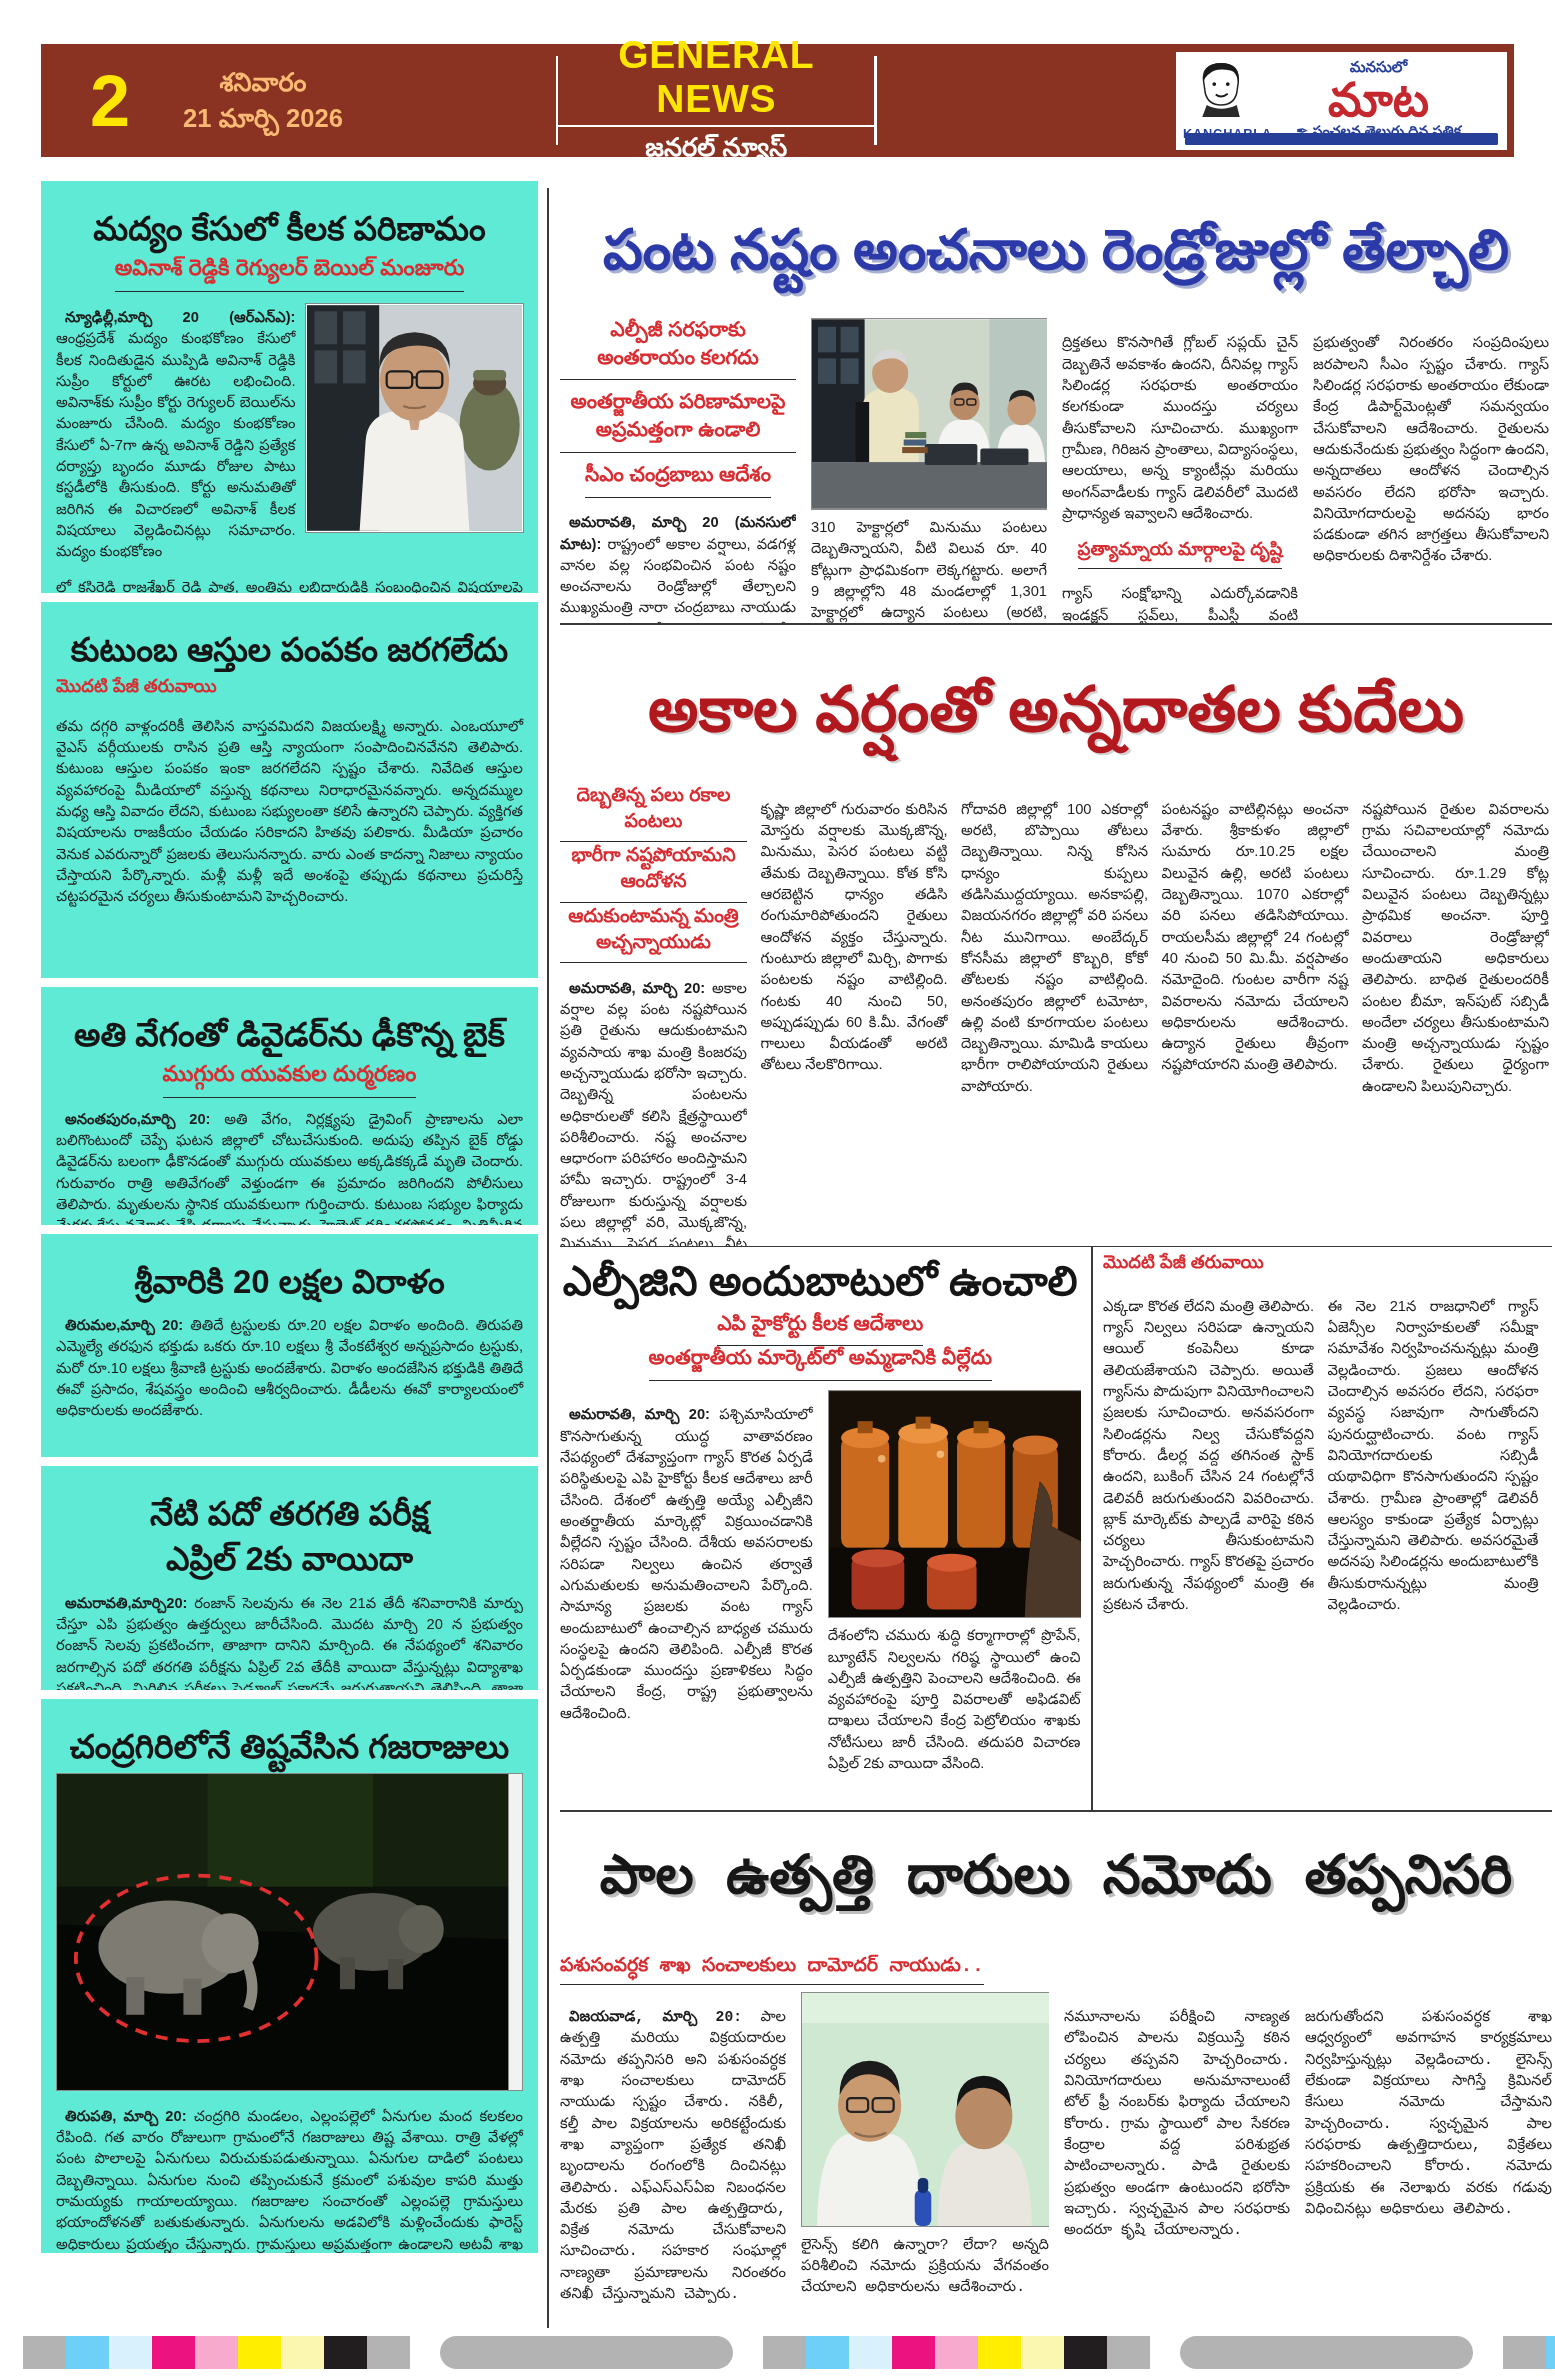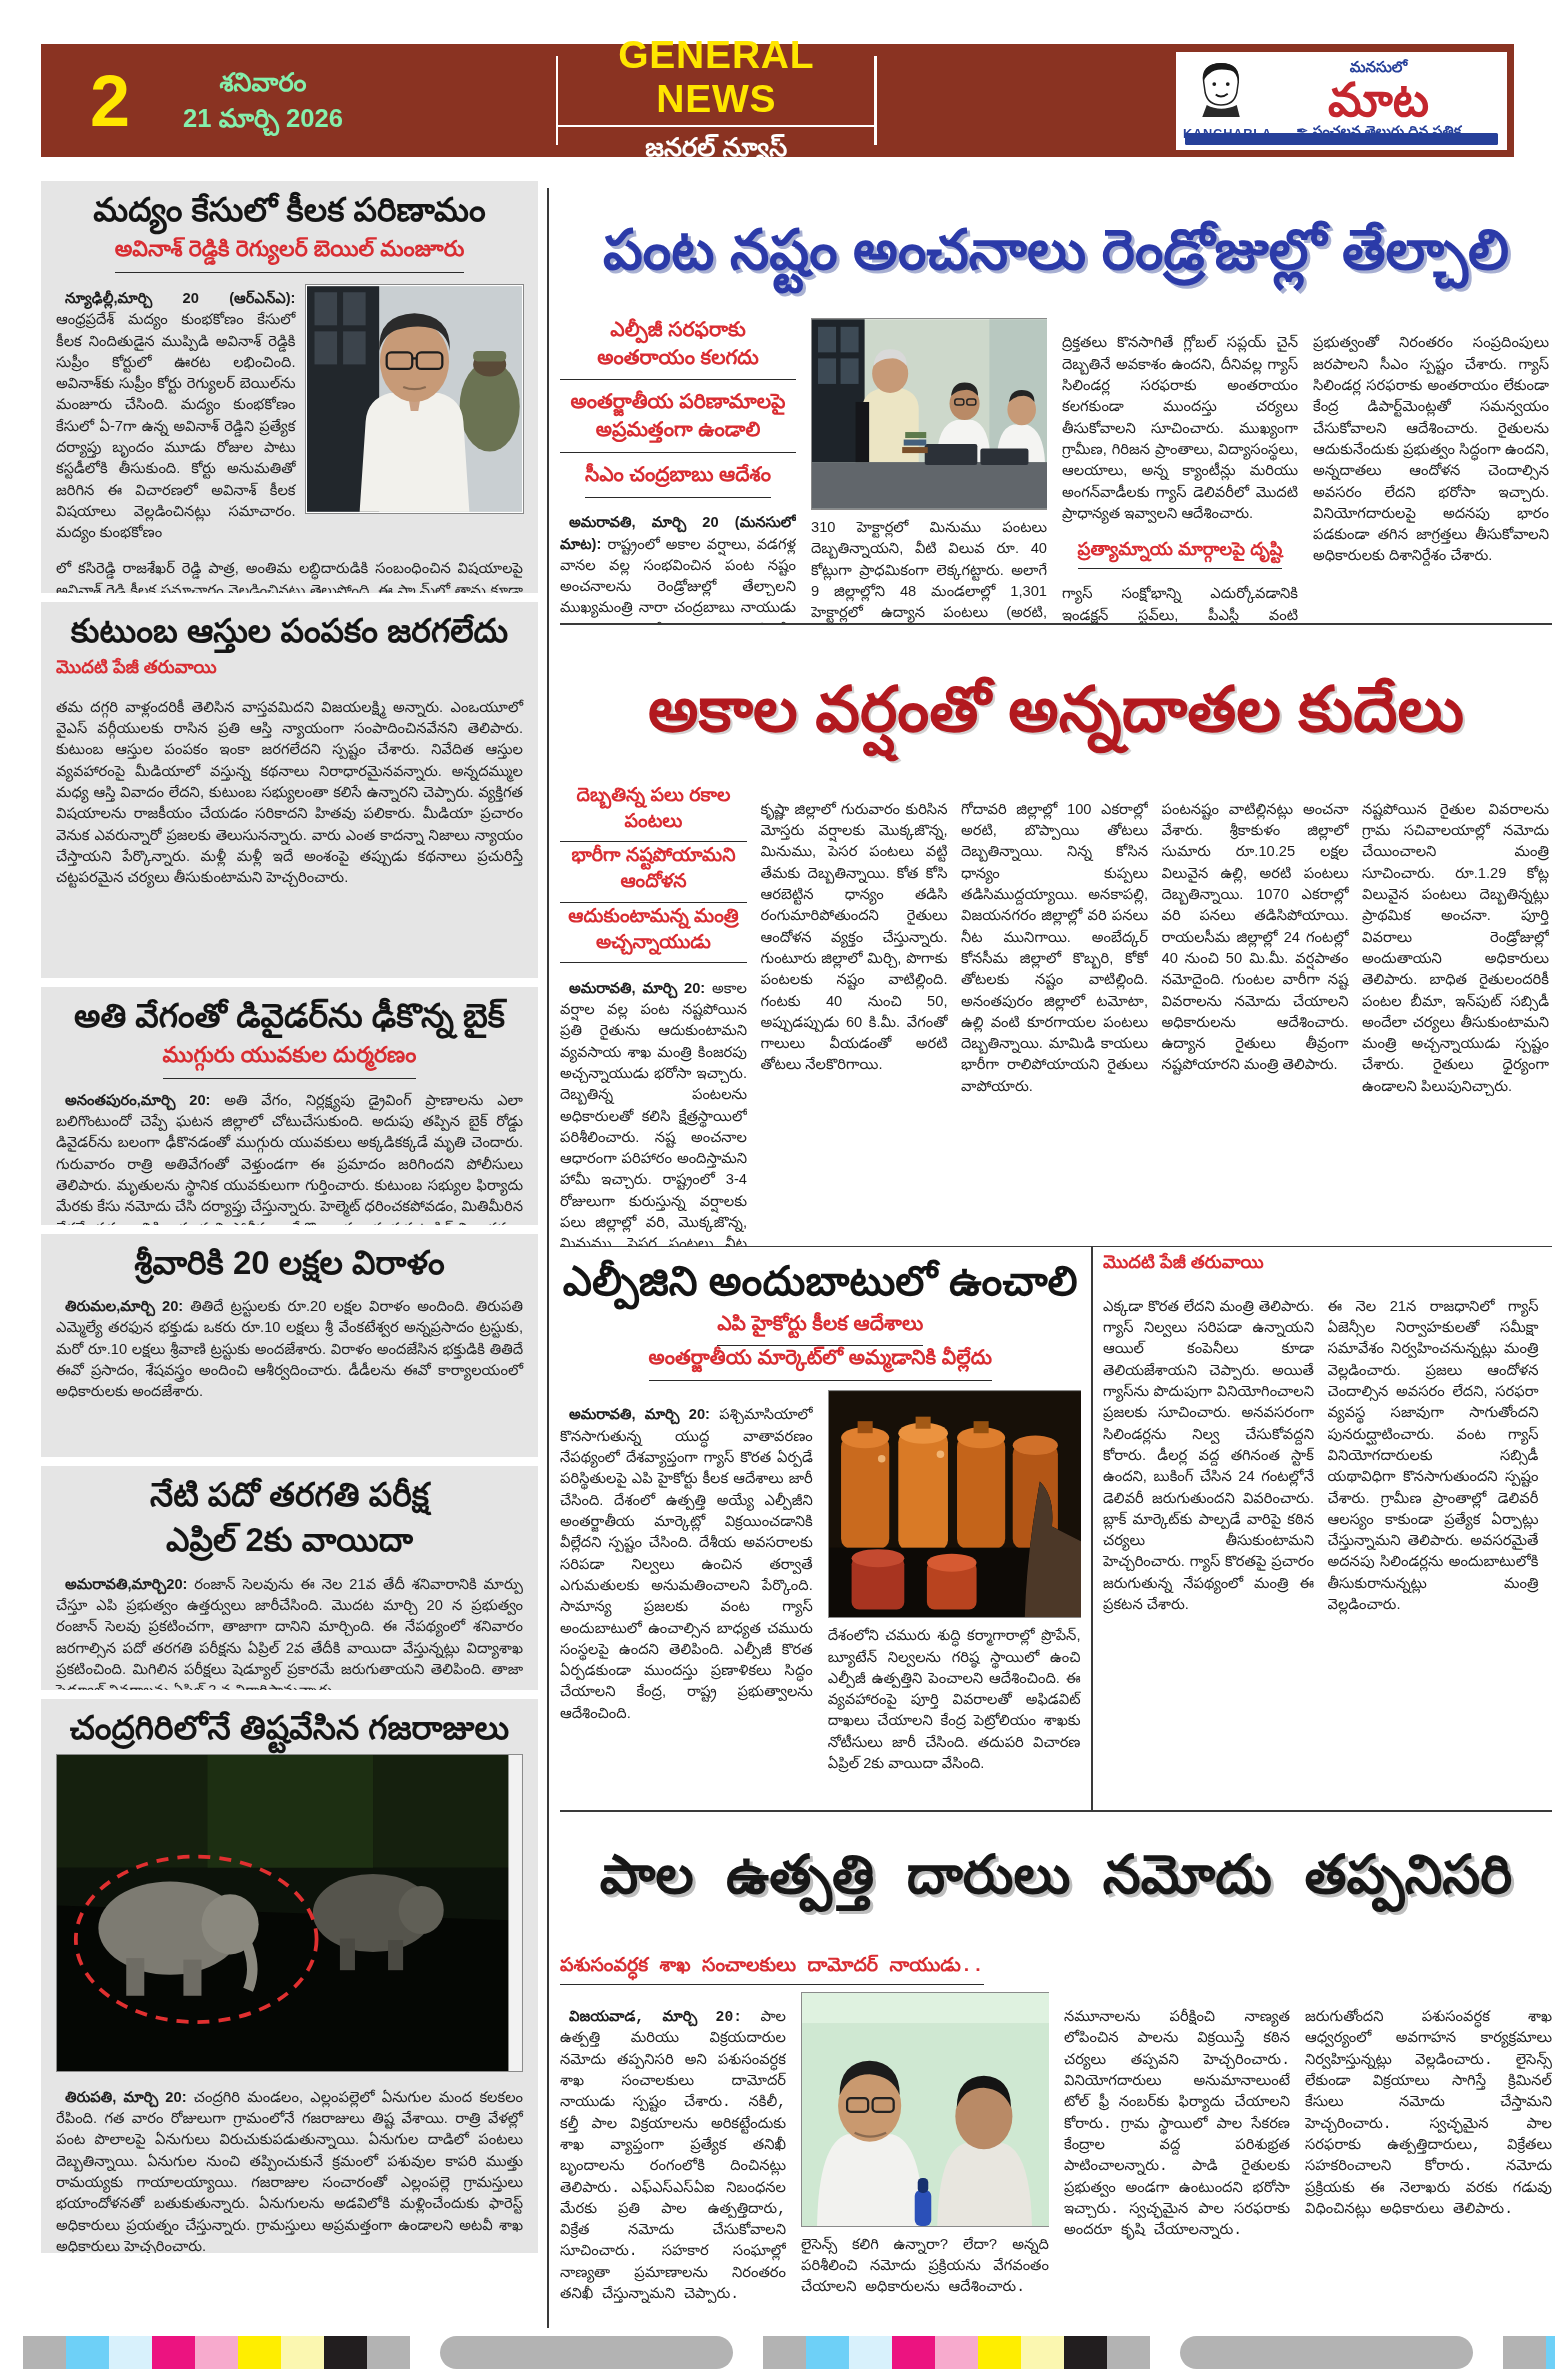--- a/index.html
+++ b/index.html
@@ -4,21 +4,21 @@
 <style>
   html,body{margin:0;padding:0;background:#ffffff;}
   .page{position:relative;width:1555px;height:2377px;background:#ffffff;overflow:hidden;
         font-family:"Liberation Sans","DejaVu Sans",sans-serif;color:#1b1b1b;}
 
   
   .masthead-bar{position:absolute;left:41px;top:44px;width:1473px;height:113px;
         background:#8a3322;display:flex;align-items:center;}
   .ph-left{display:flex;align-items:center;gap:53px;padding-left:49px;width:466px;}
   .page-num{color:#ffe600;font-size:72px;font-weight:bold;line-height:1;}
-  .date-block{color:#86efac;font-weight:bold;font-size:25.6px;text-align:center;line-height:1.4;}
+  .date-block{color:#fdba74;font-weight:bold;font-size:25.6px;text-align:center;line-height:1.4;}
   .ph-sep{width:2.3px;height:89px;background:#ffffff;}
   .ph-center{width:316px;text-align:center;}
   .section-en{color:#ffe600;font-size:39px;font-weight:bold;letter-spacing:0.8px;
         display:inline-block;border-bottom:2.3px solid #ffffff;padding:0 6px 4.5px;}
   .section-te{color:#ffffff;font-size:25.6px;font-weight:bold;margin-top:6px;}
   .ph-spacer{flex:1;}
   .logo-box{width:331px;height:98px;background:#ffffff;margin-right:7.5px;
         position:relative;display:flex;align-items:center;padding:3px 7.5px;box-sizing:border-box;}
   .logo-left{width:75px;text-align:center;}
   .logo-kancharla{color:#26409a;font-weight:bold;font-size:12.8px;letter-spacing:0.8px;}
@@ -28,21 +28,21 @@
   .logo-tagline{color:#26409a;font-weight:bold;font-size:14.3px;margin-top:1.5px;}
   .pen-glyph{color:#26409a;font-size:15px;}
   .logo-bluebar{position:absolute;left:9px;right:9px;bottom:4.5px;height:12px;background:#26409a;border-radius:1.5px;}
 
   
   .left-rail{position:absolute;left:41px;top:181px;width:497px;display:flex;flex-direction:column;gap:9px;}
   .vrule-main{position:absolute;left:547px;top:188px;width:1.5px;height:2140px;background:#3a3a3a;}
   .main-area{position:absolute;left:560px;top:181px;width:992px;}
 
   
-  .panel{background:#e5e5e5;padding:8px 15px;box-sizing:border-box;overflow:hidden;}
+  .panel{background:#5eead4;padding:27px 15px;box-sizing:border-box;overflow:hidden;}
   .hl-black{font-weight:bold;color:#151515;text-align:center;line-height:1.15;}
   .subhead{color:#d92d32;font-weight:bold;text-align:center;}
   .subhead .u{display:inline-block;border-bottom:1.5px solid #2a2a2a;padding-bottom:5.3px;}
   .kicker{color:#d92d32;font-weight:bold;font-size:18px;margin:4.5px 0;}
   .body-txt{font-size:14.7px;line-height:1.45;text-align:justify;color:#1d1d1d;}
   .body-txt b{font-weight:bold;margin-left:9px;}
   .hrule{height:1.5px;background:#3a3a3a;}
 
   
   .la{overflow:hidden;}

